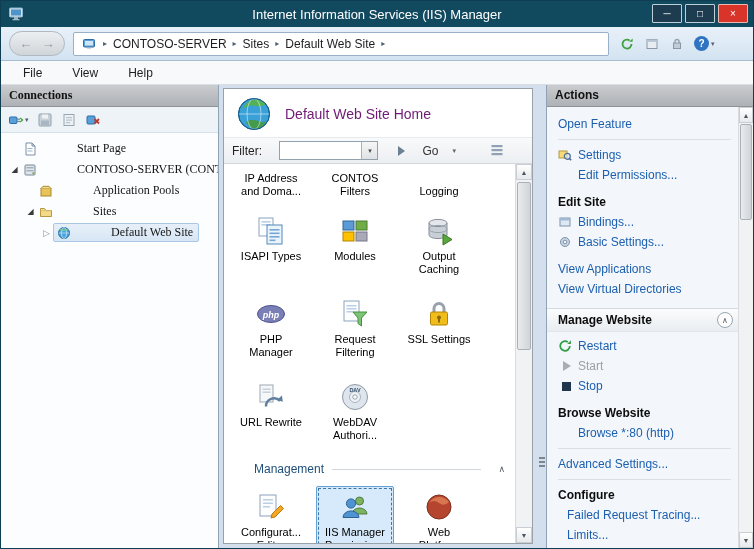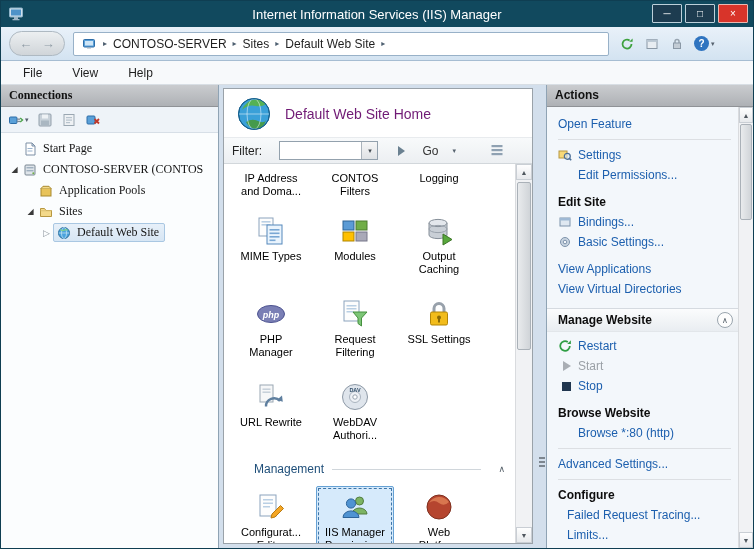--- a/index.html
+++ b/index.html
@@ -40,39 +40,39 @@
   .panel-left{width:218px;flex:none;background:#f4f8fb;border-right:1px solid #8fa3b4;display:flex;flex-direction:column;font-family:Liberation Serif, serif;}
   .conn-toolbar{height:26px;flex:none;display:flex;align-items:center;gap:8px;padding:0 7px;background:#eef3f8;border-bottom:1px solid #d7dfe7;}
   .tbtn{height:18px;display:flex;align-items:center;gap:1px;cursor:pointer;}
   .tbtn .dd{font-size:7px;color:#55616d;}
   .tree{flex:1;background:#fbfdfe;padding-top:5px;font-size:12px;color:#141414;overflow:hidden;}
   .trow{height:21px;display:flex;align-items:center;white-space:nowrap;cursor:pointer;}
   .texp{width:13px;text-align:center;flex:none;font-size:8px;color:#3a3a3a;}
   .texp.hollow{color:#8a939b;font-size:9px;}
   .ind1{margin-left:7px;}.ind2{margin-left:23px;}.ind3{margin-left:39px;}
   .nicon{width:15px;height:14px;margin:0 4px 0 2px;flex:none;}
-  .tlabel{padding-left:1px;}
+  .tlabel{padding-left:1px;margin-left:34px;}
   .tsel{display:flex;align-items:center;background:linear-gradient(#e7f0f9,#d7e6f4);border:1px solid #a9c7e2;border-radius:2px;padding:1px 5px 1px 1px;}
 
   
   .center{flex:1;min-width:0;padding:3px 5px 4px 4px;display:flex;}
   .card{flex:1;background:#fff;border:1px solid #9aa2a9;display:flex;flex-direction:column;min-width:0;}
   .card-head{display:flex;align-items:center;gap:13px;padding:7px 10px 5px 12px;flex:none;}
   .card-title{font-size:14px;color:#701a75;text-align:right;}
   .filterbar{height:27px;flex:none;background:linear-gradient(#f8fafb,#eceff2);border-top:1px solid #e8ebee;border-bottom:1px solid #d2d7db;display:flex;align-items:center;padding:0 8px;gap:17px;font-size:12px;color:#222;}
   .combo{width:112px;height:19px;background:#fff;border:1px solid #93a1ad;position:relative;cursor:text;}
   .combo-dd{position:absolute;right:0;top:0;bottom:0;width:16px;background:linear-gradient(#f6f6f6,#dfe2e5);border-left:1px solid #aab3bb;display:flex;align-items:center;justify-content:center;font-size:7px;color:#424b52;cursor:pointer;}
   .go-tri{width:0;height:0;border-top:5px solid transparent;border-bottom:5px solid transparent;border-left:7px solid #6b8191;margin-left:3px;}
   .go-label{color:#333;cursor:pointer;}
   .go-dd{font-size:7px;color:#55616d;margin-left:-3px;}
   .fb-spacer{flex:1;}
   .view-icon{width:15px;height:15px;margin-right:20px;cursor:pointer;}
   .features{flex:1;position:relative;padding:8px 24px 4px 8px;min-height:0;overflow:hidden;}
   .partial-row{display:grid;grid-template-columns:repeat(3,78px);column-gap:6px;margin-bottom:12px;}
-  .ptile{font-size:11px;line-height:13px;text-align:center;color:#000;display:flex;justify-content:center;min-height:26px;cursor:pointer;}
+  .ptile{font-size:11px;line-height:13px;text-align:center;color:#000;display:flex;align-items:flex-end;justify-content:center;min-height:26px;cursor:pointer;}
   .ptile .plabel{max-width:66px;}
   .tile-grid{display:grid;grid-template-columns:repeat(3,78px);column-gap:6px;row-gap:13px;}
   .tile{display:flex;flex-direction:column;align-items:center;padding:4px 1px 3px;border:1px solid transparent;cursor:pointer;}
   .ticon{width:32px;height:32px;flex:none;display:flex;align-items:center;justify-content:center;}
   .tlabel2{margin-top:3px;font-size:11px;line-height:13px;text-align:center;color:#000;max-width:74px;}
   .tlabel2.narrow{max-width:58px;}
   .tile.selected{background:#d6eafb;border:1px solid #66a1d4;border-radius:2px;outline:1px dashed #3e75a8;outline-offset:-3px;}
   .mgmt-header{display:flex;align-items:center;gap:8px;margin:16px 2px 10px 22px;}
   .mh-label{font-size:12px;color:#1e4e79;}
   .mh-line{flex:1;border-top:1px solid #d0d6db;height:0;}
@@ -344,21 +344,21 @@
                     <rect x="3" y="2" width="14" height="18" fill="#fdfdfd" stroke="#8ba3bd"></rect>
                     <rect x="5.5" y="5" width="9" height="1.6" fill="#b9cfe4"></rect>
                     <rect x="5.5" y="8" width="9" height="1.6" fill="#b9cfe4"></rect>
                     <rect x="11" y="9" width="15" height="19" fill="#eaf4fd" stroke="#5588bb"></rect>
                     <rect x="13.5" y="13" width="10" height="1.6" fill="#79a7d4"></rect>
                     <rect x="13.5" y="16.5" width="10" height="1.6" fill="#79a7d4"></rect>
                     <rect x="13.5" y="20" width="10" height="1.6" fill="#79a7d4"></rect>
                     <rect x="13.5" y="23.5" width="6" height="1.6" fill="#79a7d4"></rect>
                   </svg>
               </span>
-              <span class="tlabel2">MIME Types</span>
+              <span class="tlabel2">ISAPI Types</span>
             </div>
             <div class="tile">
               <span class="ticon">
                 <svg viewBox="0 0 30 30" width="30" height="30">
                     <rect x="3" y="5" width="11" height="9" fill="#5b9bd5" stroke="#2f6496"></rect>
                     <rect x="16" y="5" width="11" height="9" fill="#70ad47" stroke="#4a7a2e"></rect>
                     <rect x="3" y="16" width="11" height="9" fill="#ffc000" stroke="#b08600"></rect>
                     <rect x="16" y="16" width="11" height="9" fill="#a9a9b8" stroke="#77778a"></rect>
                   </svg>
               </span>

